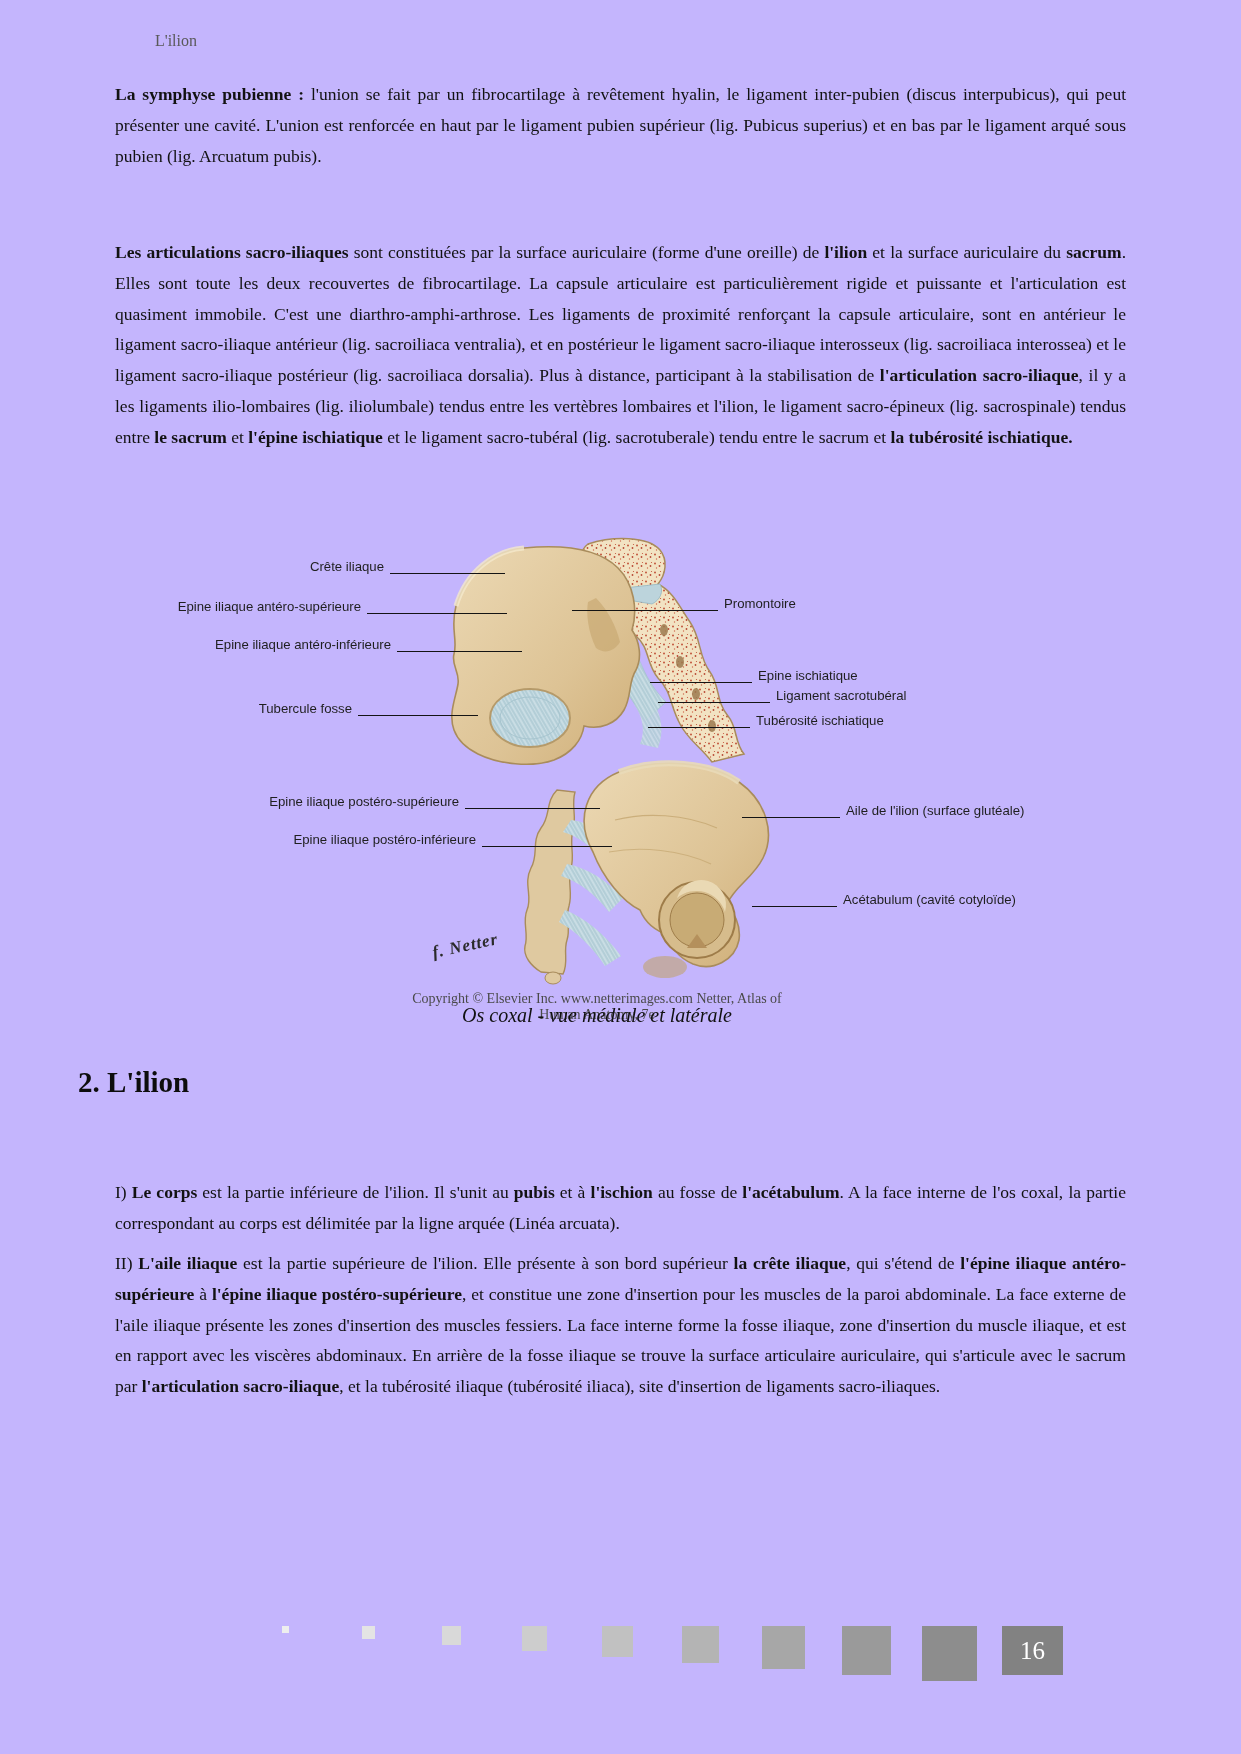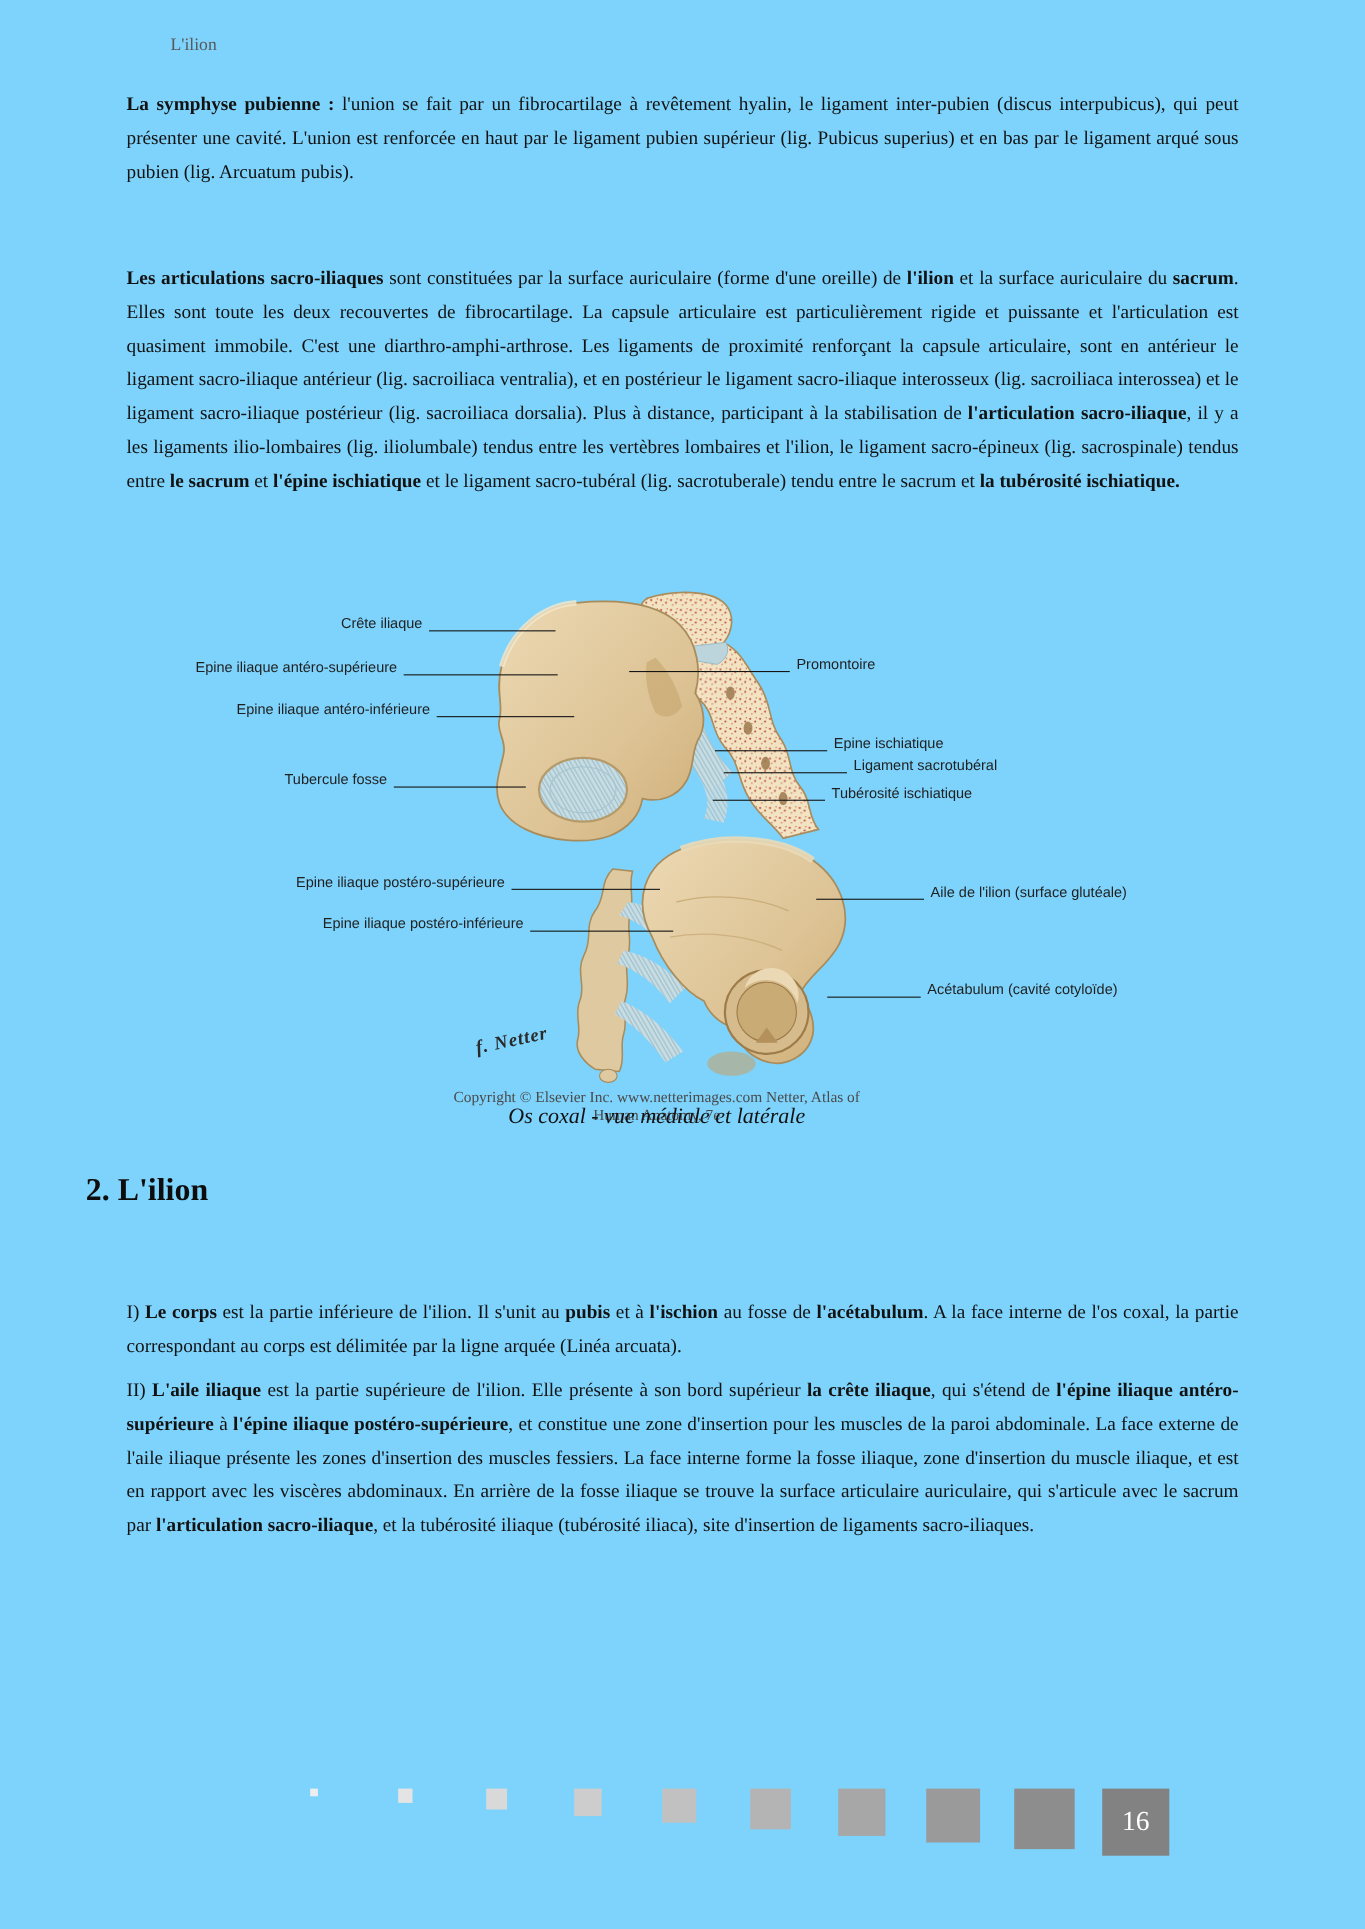--- a/index.html
+++ b/index.html
@@ -1,16 +1,16 @@
 <!DOCTYPE html>
 <html><head>
 <meta charset="utf-8">
 <style>
   html,body{margin:0;padding:0;background:#ffffff;}
-  .page{position:relative;width:1241px;height:1754px;background:#7dd3fc;
+  .page{position:relative;width:1241px;height:1754px;background:#c4b5fd;
         font-family:"Liberation Serif",serif;color:#121212;overflow:hidden;}
   .runhead{position:absolute;left:155px;top:32px;font-size:16px;color:#595959;}
   .para{position:absolute;left:115px;width:1011px;font-size:17.5px;line-height:30.8px;
         text-align:justify;color:#121212;}
   .para b{font-weight:bold;}
   .p1{top:79px}.p2{top:193px}.p3{top:237px}
   .sec-heading{position:absolute;left:78px;top:1066px;font-size:29px;font-weight:bold;color:#0d0d0d;}
   .pi0{top:1130px;text-align:left;}
   .pi1{top:1177px}.pi2{top:1248px}
 
@@ -42,21 +42,21 @@
   .fsq{position:absolute;top:1626px;}
   .fsq1{left:282px;width:7px;height:7px;background:#eeeeee;}
   .fsq2{left:362px;width:13px;height:13px;background:#e4e4e4;}
   .fsq3{left:442px;width:19px;height:19px;background:#d9d9d9;}
   .fsq4{left:522px;width:25px;height:25px;background:#cdcdcd;}
   .fsq5{left:602px;width:31px;height:31px;background:#c1c1c1;}
   .fsq6{left:682px;width:37px;height:37px;background:#b4b4b4;}
   .fsq7{left:762px;width:43px;height:43px;background:#a7a7a7;}
   .fsq8{left:842px;width:49px;height:49px;background:#9a9a9a;}
   .fsq9{left:922px;width:55px;height:55px;background:#8d8d8d;}
-  .fsq10{left:1002px;width:61px;height:61px;background:#828282;color:#ffffff;
+  .fsq10{left:1002px;width:61px;height:49px;background:#828282;color:#ffffff;
          display:flex;align-items:center;justify-content:center;font-size:25px;
          font-family:"Liberation Serif",serif;}
 </style>
 </head>
 <body>
 
 <div class="page">
 
   <div class="runhead">L'ilion</div>
 

